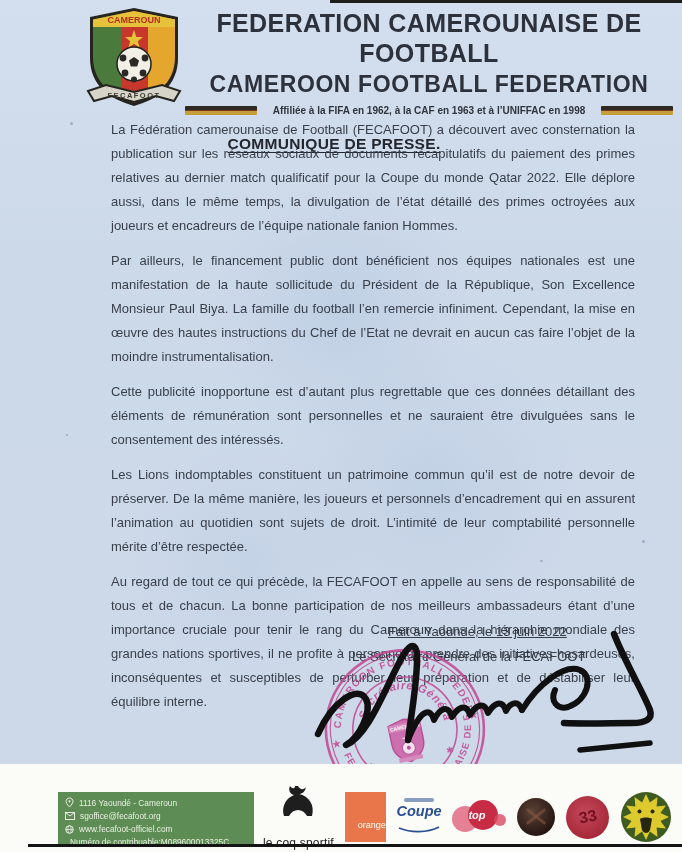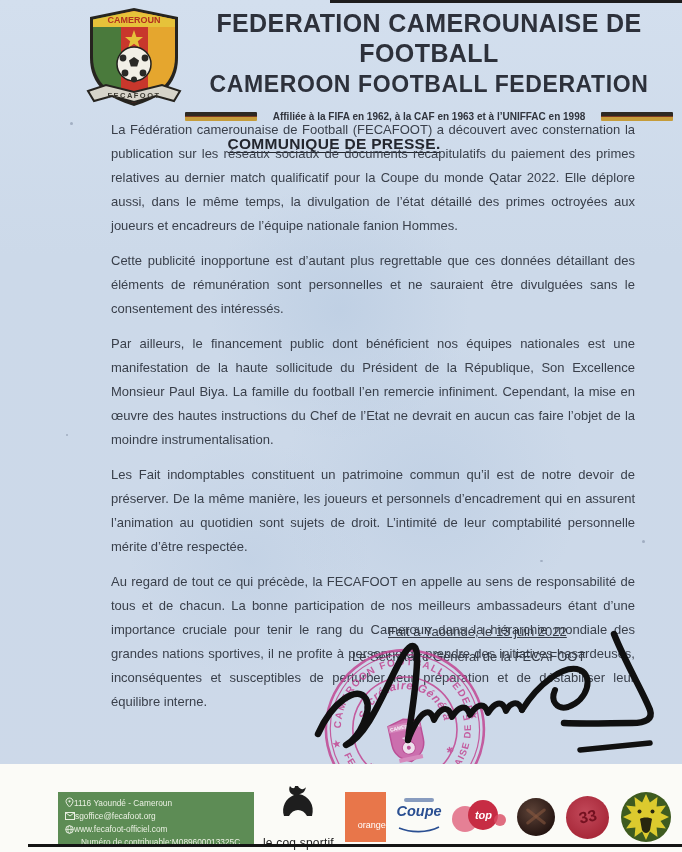--- a/index.html
+++ b/index.html
@@ -20,21 +20,21 @@
   }
   .scan-line-top{position:absolute;top:0;left:330px;right:0;height:3px;background:#1d1d1d;}
   .scan-line-bottom{position:absolute;bottom:5px;left:28px;right:0;height:3px;background:#141414;}
   .speck{position:absolute;background:#6b7890;border-radius:50%;opacity:.45;}
 
   
   .crest{position:absolute;left:78px;top:6px;}
   .header-text{position:absolute;left:185px;top:8px;width:488px;text-align:center;color:#2d313b;}
   .title-fr{font-size:25px;font-weight:bold;letter-spacing:.4px;line-height:30px;}
   .title-en{font-size:23px;font-weight:bold;letter-spacing:.6px;line-height:28px;margin-top:2px;}
-  .affil-row{display:flex;align-items:center;justify-content:center;gap:16px;margin-top:13px;}
+  .affil-row{display:flex;align-items:center;justify-content:center;gap:16px;margin-top:7px;}
   .flag-bar{height:9px;width:102px;border-radius:1px;
     background:linear-gradient(180deg,#2e2922 0 42%, #7c3a22 42% 58%, #c59c3a 58% 100%);
     filter:blur(.3px);}
   .affiliation{font-size:10px;font-weight:bold;color:#30343d;white-space:nowrap;}
 
   .doc-heading{position:absolute;left:0;right:14px;top:92px;text-align:center;
     font-size:15.5px;font-weight:bold;color:#23262e;letter-spacing:.3px;
     text-decoration:underline;text-underline-offset:3px;margin-top:43px;}
 
   
@@ -47,34 +47,34 @@
 
   
   .stamp{position:absolute;left:303px;top:627px;transform:rotate(-12deg);opacity:.82;}
   .signature{position:absolute;left:296px;top:622px;}
 
   
   .footer-band{position:absolute;left:0;right:0;bottom:0;height:88px;background:#fbfbf7;}
   .contact-box{position:absolute;left:58px;top:28px;width:196px;height:53px;
     background:#5d8c55;color:#eaf0e2;font-size:8.3px;
     padding:5px 7px;box-sizing:border-box;}
-  .contact-line{display:flex;align-items:center;margin-bottom:3px;white-space:nowrap;}
+  .contact-line{display:flex;align-items:center;gap:5px;margin-bottom:3px;white-space:nowrap;}
   .contact-line svg{flex:0 0 auto;}
   .sponsors{position:absolute;left:263px;right:10px;top:24px;height:58px;
     display:flex;align-items:center;justify-content:space-between;}
   .sponsor{display:flex;flex-direction:column;align-items:center;justify-content:center;}
   .coq-label{font-size:12px;font-weight:normal;color:#1c1c1c;margin-top:16px;letter-spacing:.2px;}
   .orange-sq{width:41px;height:50px;background:#e8764a;display:flex;align-items:flex-end;justify-content:center;}
   .orange-sq span{color:#fff;font-size:9px;padding-bottom:4px;margin-top:20px;}
   .tangui{color:#2a4f92;font-weight:bold;font-style:italic;font-size:14.5px;position:relative;}
   .tangui-bar{width:30px;height:4px;background:#2a4f92;opacity:.55;border-radius:2px;margin:0 auto 1px auto;}
   .top-logo{position:relative;width:54px;height:46px;}
   .top-c1{position:absolute;left:0;top:12px;width:26px;height:26px;border-radius:50%;background:#e06a84;opacity:.85;}
   .top-c2{position:absolute;left:16px;top:6px;width:30px;height:30px;border-radius:50%;background:#c72c44;
-    display:flex;align-items:center;justify-content:center;color:#fff;font-weight:bold;font-style:italic;font-size:11px;}
+    display:flex;align-items:center;color:#fff;font-weight:bold;font-style:italic;font-size:11px;}
   .top-c3{position:absolute;left:42px;top:20px;width:12px;height:12px;border-radius:50%;background:#d94a62;opacity:.8;}
   .dark-circle{width:38px;height:38px;border-radius:50%;
     background:radial-gradient(circle at 40% 35%, #5c4237, #241411 75%);position:relative;}
   .dark-circle:before,.dark-circle:after{content:"";position:absolute;left:7px;right:7px;top:17px;height:3px;
     background:#8a5a40;opacity:.55;border-radius:2px;}
   .dark-circle:before{transform:rotate(38deg);}
   .dark-circle:after{transform:rotate(-38deg);}
   .r33-circle{width:43px;height:43px;border-radius:50%;
     background:radial-gradient(circle at 45% 40%, #c2495a, #a52536 80%);
     display:flex;align-items:center;justify-content:center;}
@@ -118,23 +118,23 @@
       <div class="flag-bar"></div>
       <div class="affiliation">Affiliée à la FIFA en 1962, à la CAF en 1963 et à l’UNIFFAC en 1998</div>
       <div class="flag-bar"></div>
     </div>
   </div>
 
   <div class="doc-heading">COMMUNIQUE DE PRESSE.</div>
 
   <div class="body-text">
     <p>La Fédération camerounaise de Football (FECAFOOT) a découvert avec consternation la publication sur les réseaux sociaux de documents récapitulatifs du paiement des primes relatives au dernier match qualificatif pour la Coupe du monde Qatar 2022. Elle déplore aussi, dans le même temps, la divulgation de l’état détaillé des primes octroyées aux joueurs et encadreurs de l’équipe nationale fanion Hommes.</p>
+    <p>Par ailleurs, le financement public dont bénéficient nos équipes nationales est une manifestation de la haute sollicitude du Président de la République, Son Excellence Monsieur Paul Biya. La famille du football l’en remercie infiniment. Cependant, la mise en œuvre des hautes instructions du Chef de l’Etat ne devrait en aucun cas faire l’objet de la moindre instrumentalisation.</p>
     <p>Cette publicité inopportune est d’autant plus regrettable que ces données détaillant des éléments de rémunération sont personnelles et ne sauraient être divulguées sans le consentement des intéressés.</p>
-    <p>Par ailleurs, le financement public dont bénéficient nos équipes nationales est une manifestation de la haute sollicitude du Président de la République, Son Excellence Monsieur Paul Biya. La famille du football l’en remercie infiniment. Cependant, la mise en œuvre des hautes instructions du Chef de l’Etat ne devrait en aucun cas faire l’objet de la moindre instrumentalisation.</p>
-    <p>Les Fait indomptables constituent un patrimoine commun qu’il est de notre devoir de préserver. De la même manière, les joueurs et personnels d’encadrement qui en assurent l’animation au quotidien sont sujets de droit. L’intimité de leur comptabilité personnelle mérite d’être respectée.</p>
+    <p>Les Lions indomptables constituent un patrimoine commun qu’il est de notre devoir de préserver. De la même manière, les joueurs et personnels d’encadrement qui en assurent l’animation au quotidien sont sujets de droit. L’intimité de leur comptabilité personnelle mérite d’être respectée.</p>
     <p>Au regard de tout ce qui précède, la FECAFOOT en appelle au sens de responsabilité de tous et de chacun. La bonne participation de nos meilleurs ambassadeurs étant d’une importance cruciale pour tenir le rang du Cameroun dans la hiérarchie mondiale des grandes nations sportives, il ne profite à personne de prendre des initiatives hasardeuses, inconséquentes et susceptibles de perturber leur préparation et de déstabiliser leur équilibre interne.</p>
   </div>
 
   <div class="dateline">Fait à Yaoundé, le 13 juin 2022</div>
   <div class="signatory">Le Secrétaire Général de la FECAFOOT</div>
 
   <svg class="stamp" width="205" height="205" viewBox="0 0 205 205">
     <g fill="none" stroke="#c2418f">
       <circle cx="102" cy="102" r="79" stroke-width="2.6"></circle>
       <circle cx="102" cy="102" r="74.5" stroke-width="1.2"></circle>
@@ -199,21 +199,21 @@
         <span>sgoffice@fecafoot.org</span>
       </div>
       <div class="contact-line">
         <svg width="9" height="9" viewBox="0 0 9 9">
             <circle cx="4.5" cy="4.5" r="3.8" fill="none" stroke="#e9efe2" stroke-width="1"></circle>
             <ellipse cx="4.5" cy="4.5" rx="1.7" ry="3.8" fill="none" stroke="#e9efe2" stroke-width=".8"></ellipse>
             <path d="M.7,4.5 H8.3" stroke="#e9efe2" stroke-width=".8"></path>
           </svg>
         <span>www.fecafoot-officiel.com</span>
       </div>
-      <div class="contact-line" style="margin-left:16px;">
+      <div class="contact-line" style="margin-left:5px;">
         <span>Numéro de contribuable:M089600013325C</span>
       </div>
     </div>
 
     <div class="sponsors">
       <div class="sponsor">
         <svg width="42" height="36" viewBox="0 0 42 36">
           <path d="M21,2 C23,6 27,6 29,3 C28,8 25,10 22,10 C32,12 38,21 35,32 L7,32 C4,23 9,14 17,11 C13,10 11,6 13,2 C15,5 18,5 18,2 Z" fill="#1e1e1e"></path>
           <path d="M12,32 C16,24 26,24 30,32 Z" fill="#fbfbf7"></path>
         </svg>

